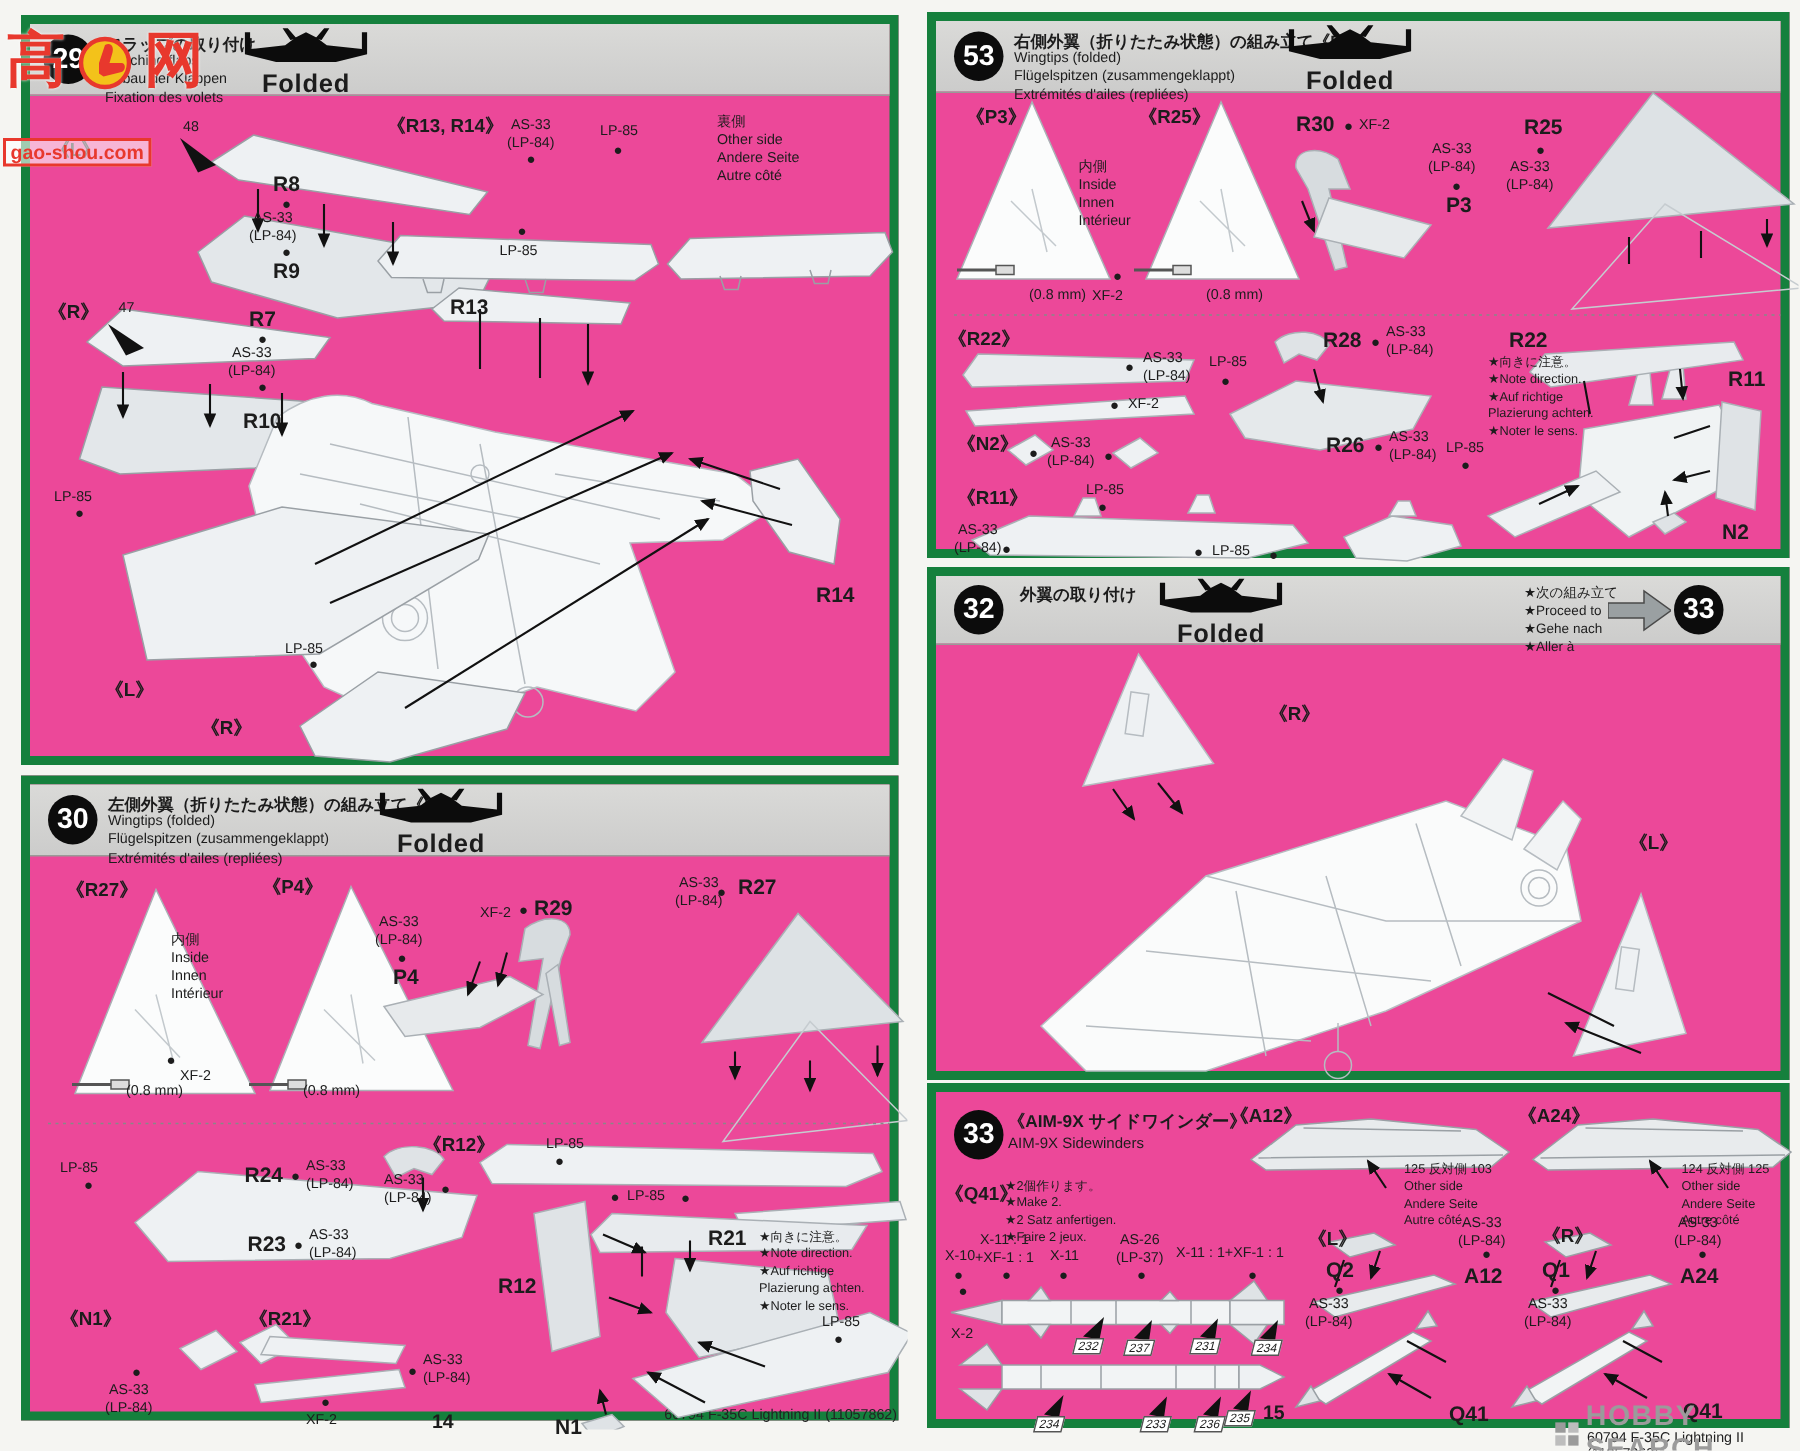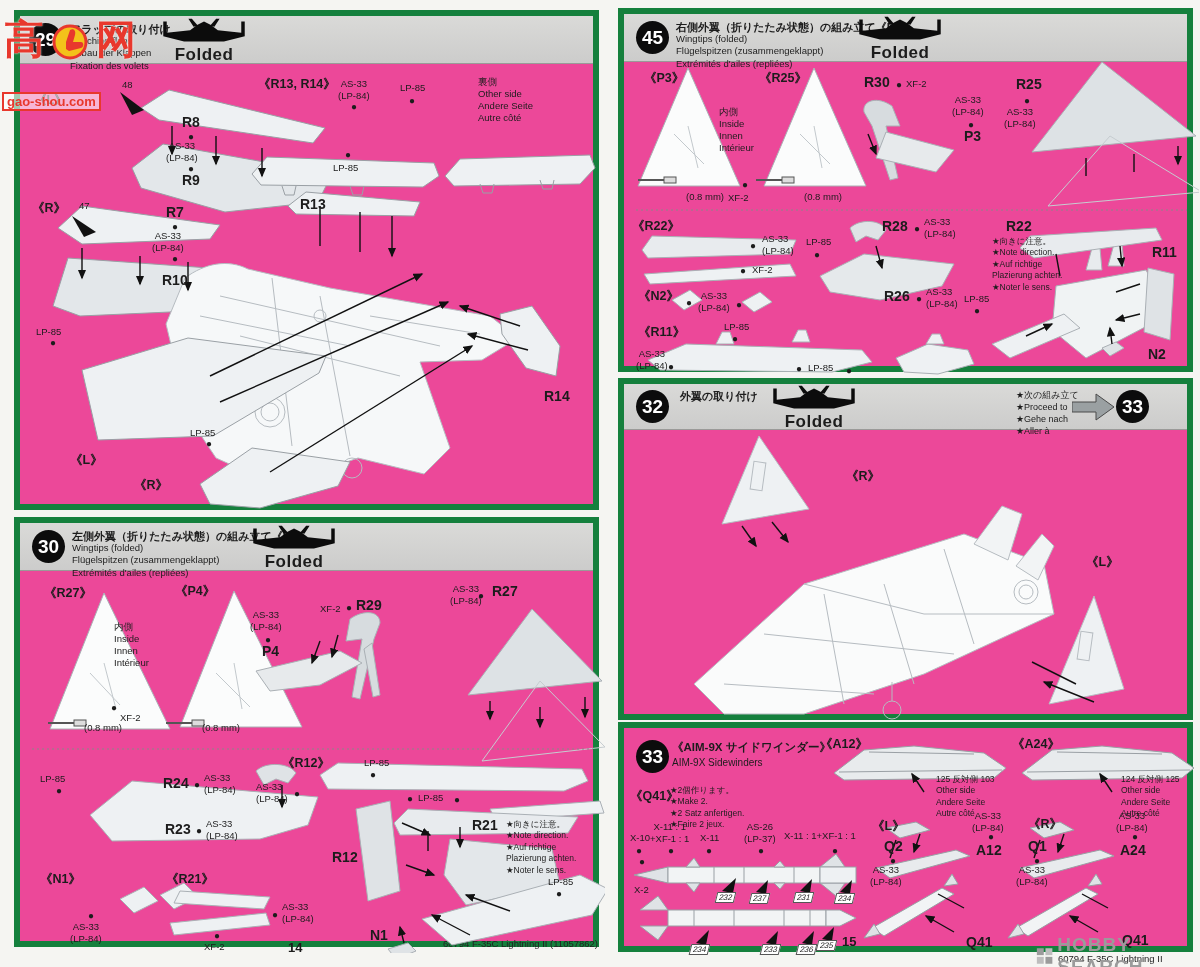--- a/index.html
+++ b/index.html
@@ -236,38 +236,38 @@
   <span class="dot" style="left:387px;top:271px">●</span>
   <span class="lbl" style="left:398px;top:269px">LP-85</span>
   <span class="dot" style="left:434px;top:272px">●</span>
   <span class="part" style="left:452px;top:294px">R21</span>
   <span class="note" style="left:486px;top:296px">★向きに注意。
 ★Note direction.
 ★Auf richtige
 Plazierung achten.
 ★Noter le sens.</span>
   <span class="part" style="left:312px;top:326px">R12</span>
-  <span class="part" style="left:350px;top:404px">N1</span>
+  <span class="part" style="left:350px;top:420px">N1</span>
   <span class="lbl" style="left:528px;top:353px">LP-85</span>
   <span class="dot" style="left:536px;top:366px">●</span>
   <span class="tag" style="left:20px;top:348px">《N1》</span>
   <span class="dot" style="left:68px;top:388px">●</span>
   <span class="lbl c" style="left:50px;top:398px">AS-33
 (LP-84)</span>
   <span class="tag" style="left:146px;top:348px">《R21》</span>
   <span class="dot" style="left:252px;top:387px">●</span>
   <span class="lbl" style="left:262px;top:378px">AS-33
 (LP-84)</span>
   <span class="dot" style="left:194px;top:408px">●</span>
   <span class="lbl" style="left:184px;top:418px">XF-2</span>
 </div>
 
 <div class="panel" style="left:618px;top:8px;width:575px;height:364px">
   <div class="hdr"></div>
-  <div class="snum" style="left:12px;top:7px">45</div>
+  <div class="snum" style="left:12px;top:7px">53</div>
   <div class="title-ja" style="left:52px;top:6px">右側外翼（折りたたみ状態）の組み立て《R》</div>
   <div class="title-rest" style="left:52px;top:19px">Wingtips (folded)
 Flügelspitzen (zusammengeklappt)
 Extrémités d'ailes (repliées)</div>
   <div class="folded" style="left:230px;top:2px;width:92px">
     <svg width="88" height="26" viewBox="0 0 100 30">
       <path d="M3,4 h4 v13 l27,-3 8,-6 8,-4 8,4 8,6 27,3 V4 h4 v17 l-24,6 H27 L3,21 Z" fill="#0c0c0c"></path>
       <path d="M38,10 l-6,-9 4,0 7,8 Z M62,10 l6,-9 -4,0 -7,8 Z" fill="#0c0c0c"></path>
     </svg>
     <div class="ftxt">Folded</div>

